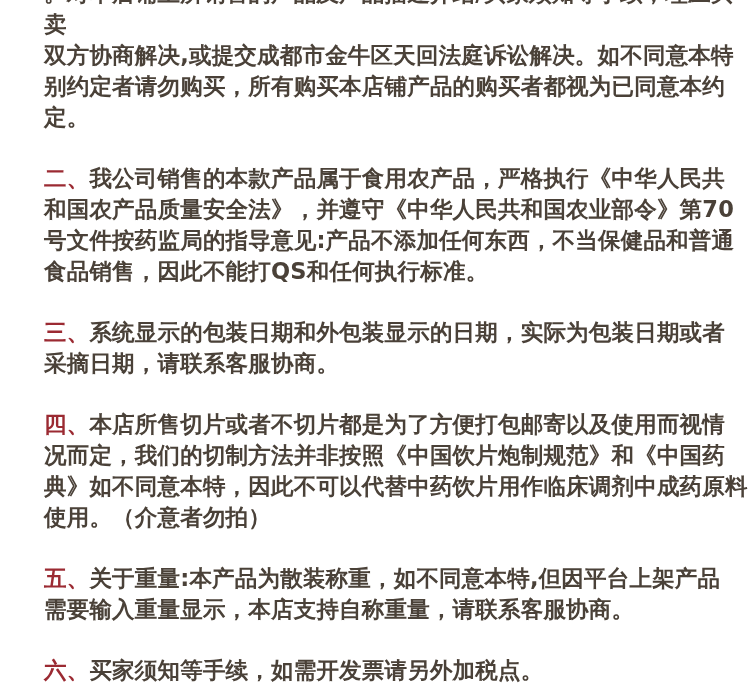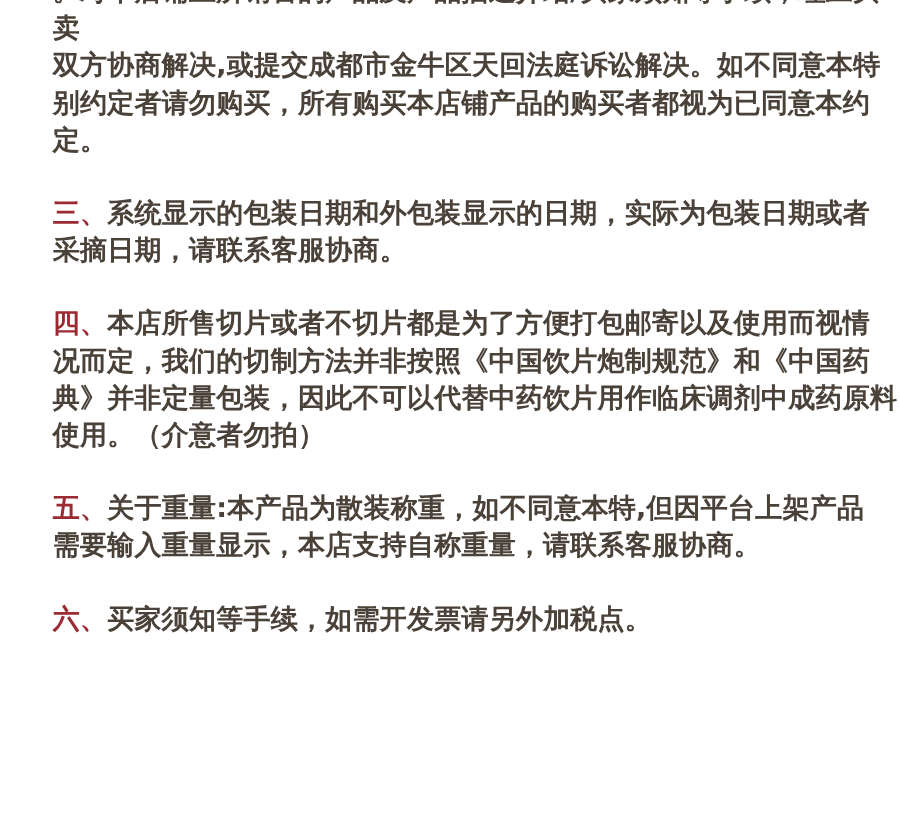--- a/index.html
+++ b/index.html
@@ -42,22 +42,26 @@
   }
 </style>
 </head>
 <body>
 
 <main class="page">
   <p class="para para-first"><span class="txt">。对本店铺上所销售的产品及产品描述介绍/买家须知等手续，理应买卖
 双方协商解决,或提交成都市金牛区天回法庭诉讼解决。如不同意本特
 别约定者请勿购买，所有购买本店铺产品的购买者都视为已同意本约
 定。</span></p>
+  <p class="para"><span class="num">二、</span><span class="txt">我公司销售的本款产品属于食用农产品，严格执行《中华人民共
+和国农产品质量安全法》，并遵守《中华人民共和国农业部令》第70
+号文件按药监局的指导意见:产品不添加任何东西，不当保健品和普通
+食品销售，因此不能打QS和任何执行标准。</span></p>
   <p class="para"><span class="num">三、</span><span class="txt">系统显示的包装日期和外包装显示的日期，实际为包装日期或者
 采摘日期，请联系客服协商。</span></p>
   <p class="para"><span class="num">四、</span><span class="txt">本店所售切片或者不切片都是为了方便打包邮寄以及使用而视情
 况而定，我们的切制方法并非按照《中国饮片炮制规范》和《中国药
-典》并非定量包装，因此不可以代替中药饮片用作临床调剂中成药原料
+典》如不同意本特，因此不可以代替中药饮片用作临床调剂中成药原料
 使用。（介意者勿拍）</span></p>
   <p class="para"><span class="num">五、</span><span class="txt">关于重量:本产品为散装称重，如不同意本特,但因平台上架产品
 需要输入重量显示，本店支持自称重量，请联系客服协商。</span></p>
   <p class="para"><span class="num">六、</span><span class="txt">买家须知等手续，如需开发票请另外加税点。</span></p>
 </main>
 
 </body></html>

